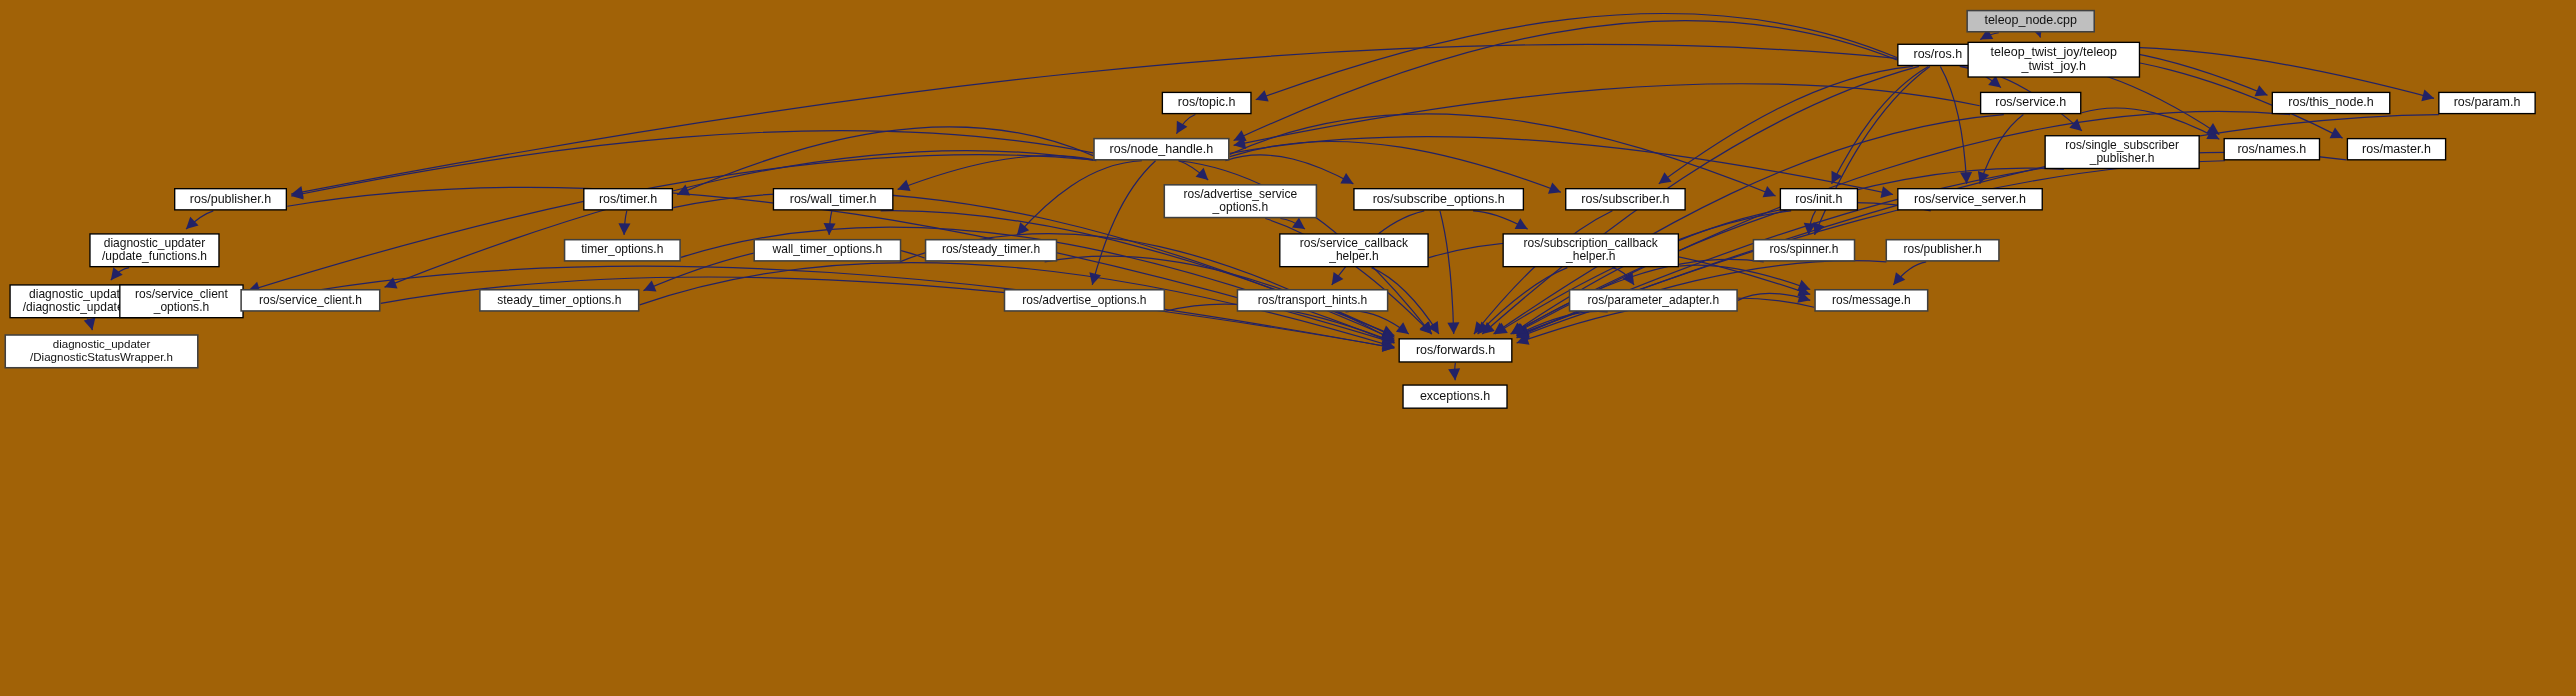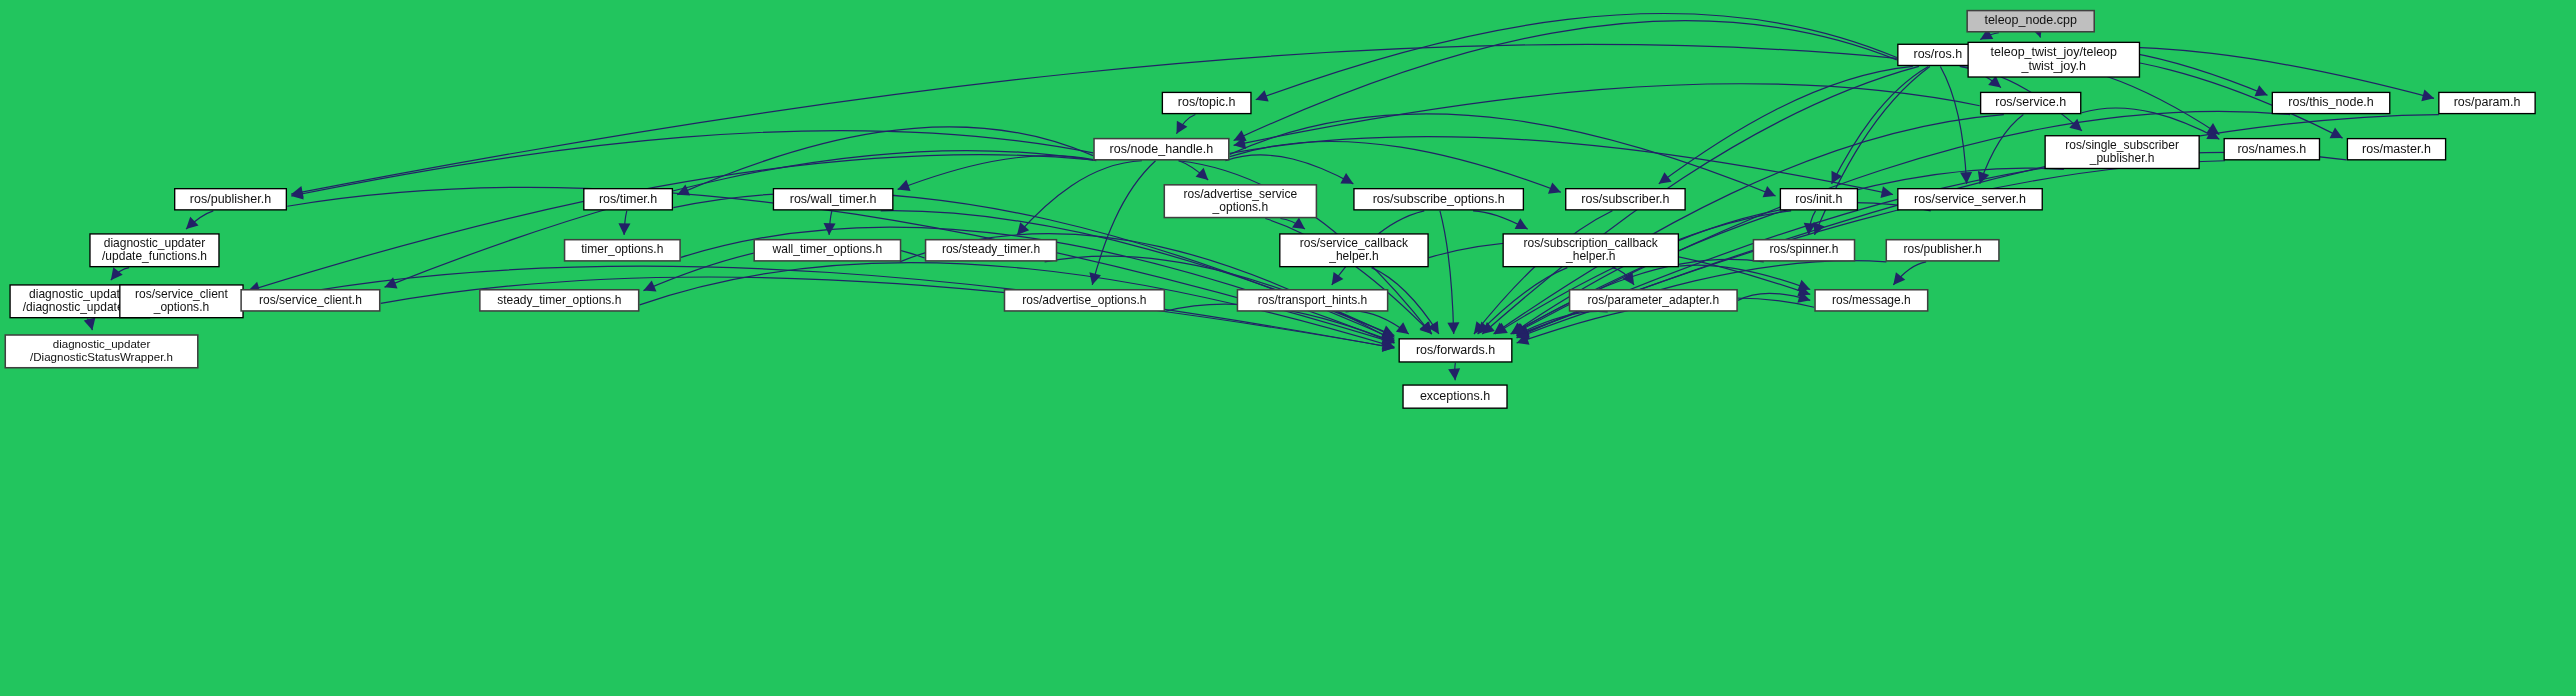--- a/index.html
+++ b/index.html
@@ -1,17 +1,17 @@
 <!DOCTYPE html>
 <html><head>
 <meta charset="utf-8">
 <style>
   html,body{margin:0;padding:0;background:#ffffff;}
   body{font-family:"Liberation Sans", sans-serif;}
-  #graph-root{position:relative;width:2576px;height:696px;background:#22c55e;overflow:hidden;}
+  #graph-root{position:relative;width:2576px;height:696px;background:#a16207;overflow:hidden;}
   svg#graph-svg{position:absolute;left:0;top:0;width:2576px;height:696px;display:block;}
   .node-box{fill:#ffffff;stroke:#000000;stroke-width:1.4;}
   .node-box.root{fill:#bfbfbf;stroke:#404040;stroke-width:1.6;}
   .node-box.emph{stroke:#404040;stroke-width:1.6;}
   .node-label{font-family:"Liberation Sans", sans-serif;fill:#111111;text-anchor:middle;dominant-baseline:middle;}
   .edge{fill:none;stroke:#222266;stroke-width:1.25;}
   .arrowhead{fill:#222266;stroke:none;}
 </style>
 </head>
 <body>

